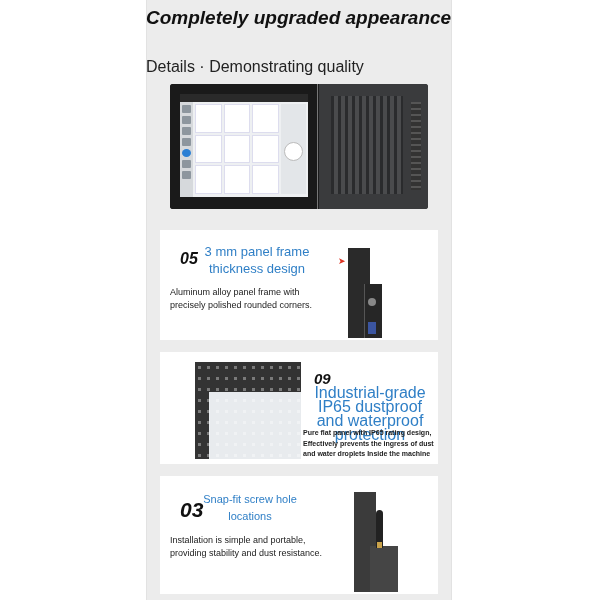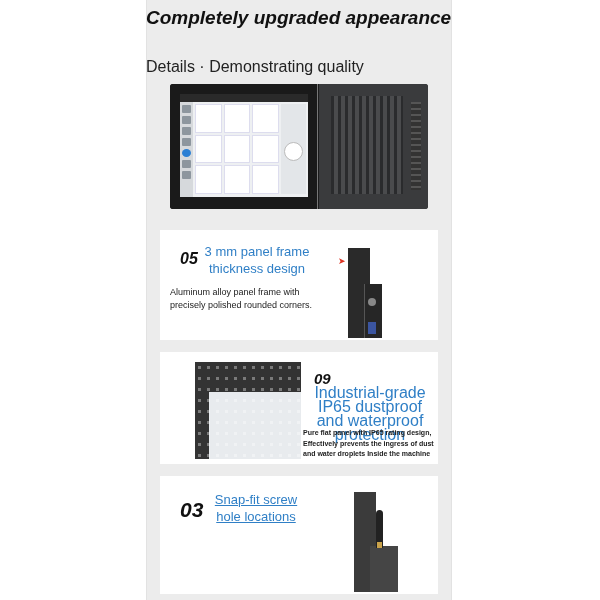--- a/index.html
+++ b/index.html
@@ -67,21 +67,21 @@
 
   .c1-num { left: 20px; top: 20px; font-size: 16px; }
   .c1-title { left: 42px; top: 13px; width: 110px; font-size: 13px; }
   .c1-desc { left: 10px; top: 56px; width: 155px; font-size: 9px; line-height: 13px; }
 
   .c2-num { left: 154px; top: 18px; font-size: 15px; }
   .c2-title { left: 150px; top: 34px; width: 120px; font-size: 16px; line-height: 14px; }
   .c2-desc { left: 143px; top: 76px; width: 134px; font-size: 7px; line-height: 10.5px; font-weight: bold; }
 
   .c3-num { left: 20px; top: 22px; font-size: 21px; }
-  .c3-title { left: 46px; top: 15px; width: 100px; font-size: 13px; text-decoration: underline; }
+  .c3-title { left: 40px; top: 15px; width: 100px; font-size: 11px; }
   .c3-desc { left: 10px; top: 58px; width: 160px; font-size: 9px; line-height: 13px; }
 
   
   .side1 { position:absolute; left: 180px; top: 14px; width: 44px; height: 94px; }
   .side1 .panel { position:absolute; left:8px; top:4px; width:22px; height:90px; background:#2a2a2a; }
   .side1 .box { position:absolute; left:24px; top:40px; width:18px; height:54px; background:#262626; border-left:1px solid #555; }
   .side1 .port { position:absolute; left:28px; top:54px; width:8px; height:8px; border-radius:50%; background:#888; }
   .side1 .vga { position:absolute; left:28px; top:78px; width:8px; height:12px; background:#3b55a0; }
   .arrow { position:absolute; top:12px; color:#d32; font-size:9px; }
 
@@ -159,19 +159,20 @@
     <div class="bubbles"></div>
   </div>
   <div class="num c2-num">09</div>
   <div class="title c2-title">Industrial-grade IP65 dustproof and waterproof protection</div>
   <div class="desc c2-desc">Pure flat panel with IP65 rating design, Effectively prevents the ingress of dust and water droplets Inside the machine</div>
 </div>
 
 <div class="card card3">
   <div class="num c3-num">03</div>
   <div class="title c3-title">Snap-fit screw hole locations</div>
+  <div class="desc c3-desc">Installation is simple and portable, providing stability and dust resistance.</div>
   <div class="side3">
     <div class="panel"></div>
     <div class="box"></div>
     <div class="ant"></div>
     <div class="conn"></div>
   </div>
 </div>
 
 </body></html>

